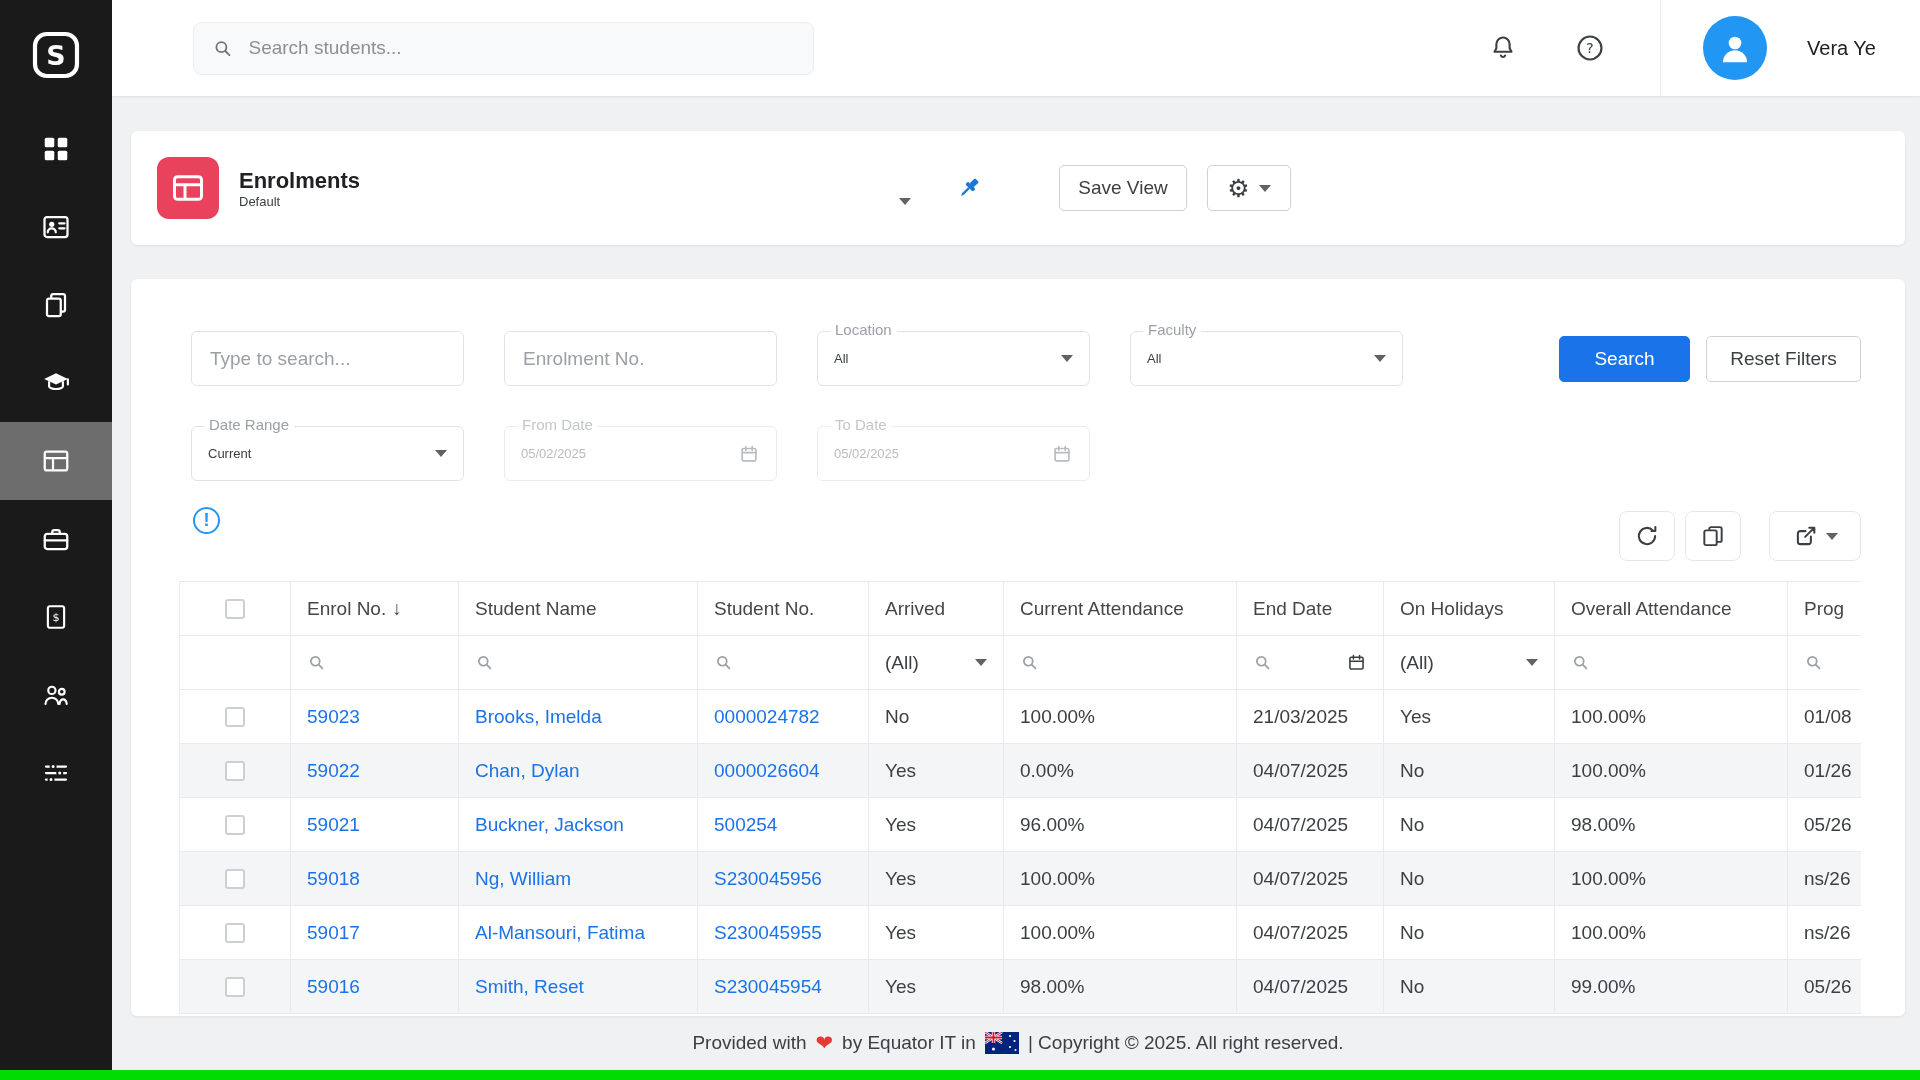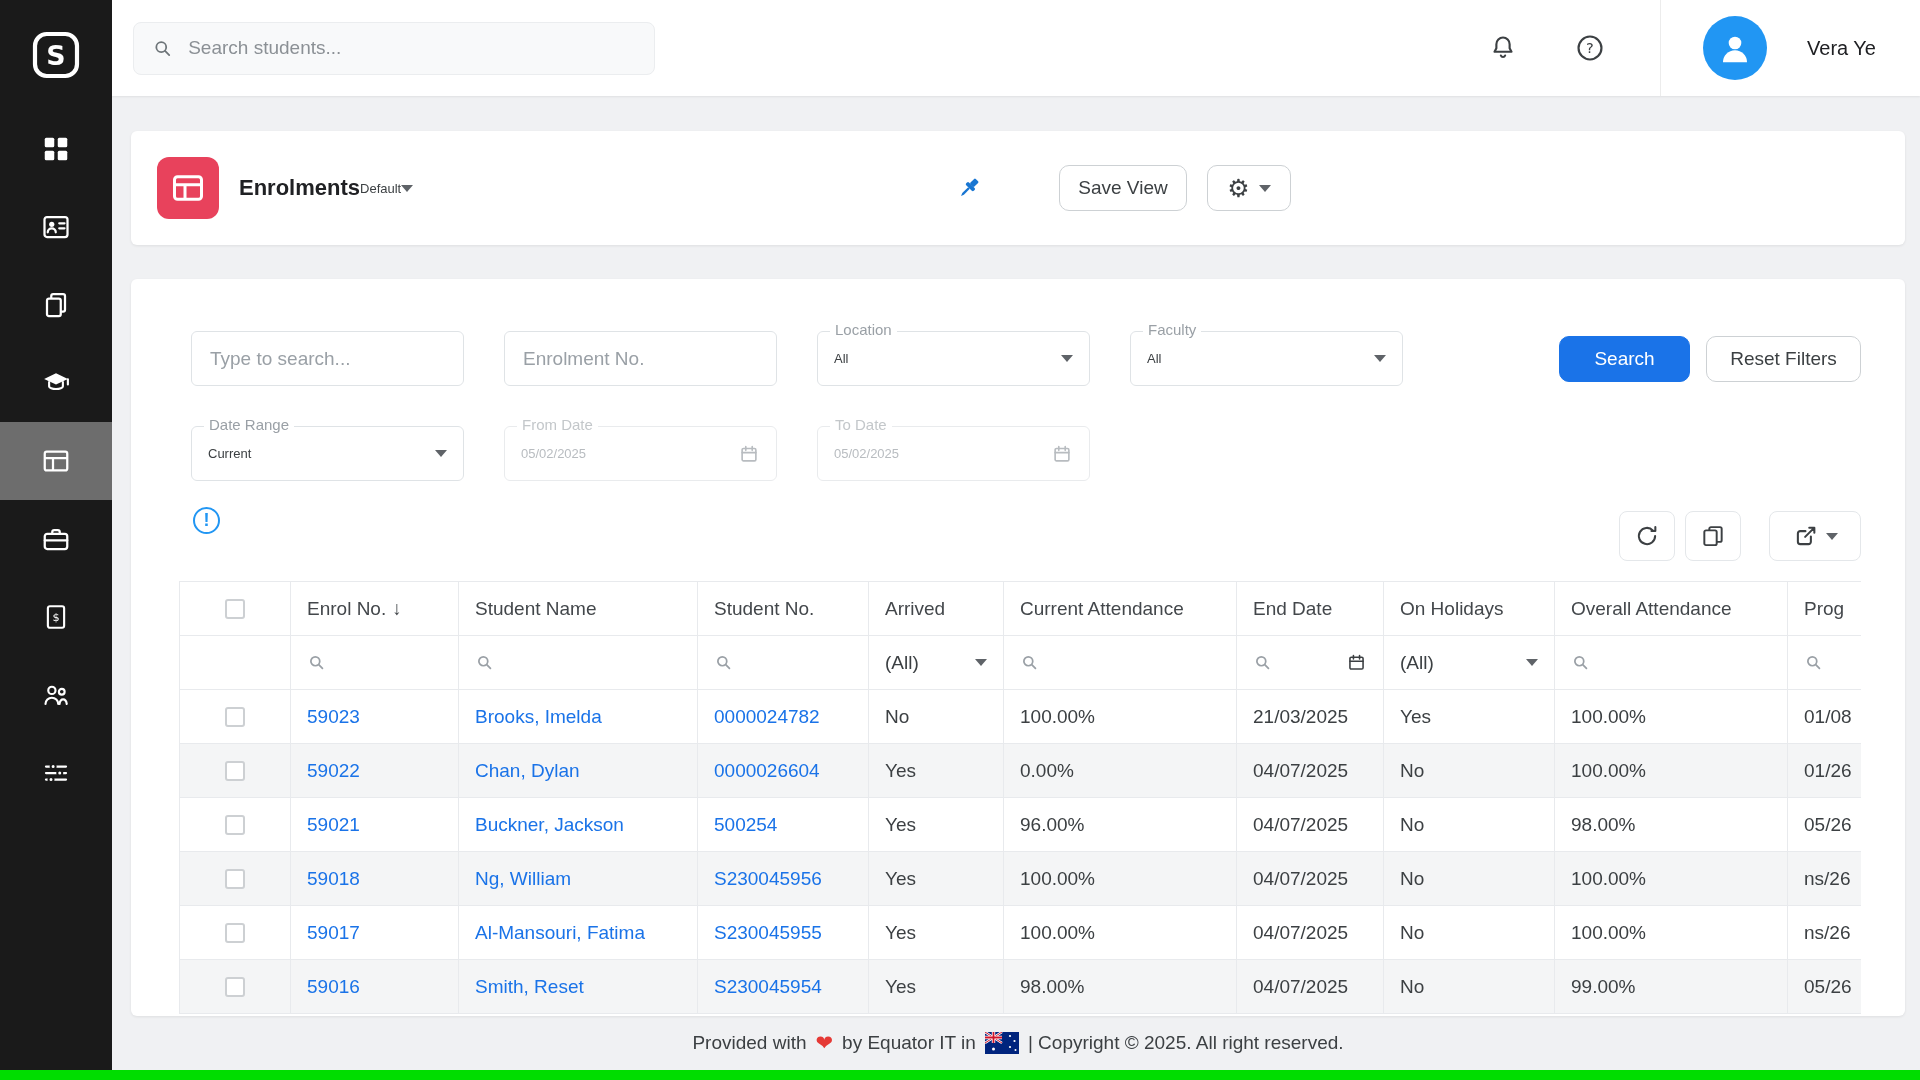--- a/index.html
+++ b/index.html
@@ -8,21 +8,21 @@
 
   
   #sidebar{position:absolute;left:0;top:0;width:112px;height:1070px;background:#1a1a1a;z-index:6}
   .logo-wrap{height:110px;display:flex;align-items:center;justify-content:center}
   .nav-item{height:78px;display:flex;align-items:center;justify-content:center;cursor:pointer}
   .nav-item.active{background:#6d6d6d}
 
   
   #topbar{position:absolute;left:112px;top:0;width:1808px;height:96px;background:#fff;
           display:flex;align-items:center;box-shadow:0 1px 2px rgba(0,0,0,.07);z-index:3}
-  .search-box{margin-left:21px;width:522px;height:53px;background:#f8f9fa;border:1px solid #ebedef;
+  .search-box{margin-left:81px;width:621px;height:53px;background:#f8f9fa;border:1px solid #ebedef;
               border-radius:8px;display:flex;align-items:center;padding:0 18px;gap:13px;box-sizing:border-box}
   .search-box input{border:none;background:transparent;outline:none;font-size:19px;color:#3c4043;
                     width:100%;font-family:inherit}
   .search-box input::placeholder{color:#8b9095}
   .topbar-right{margin-left:auto;display:flex;align-items:center;height:100%}
   .icon-btn{background:none;border:none;padding:0;cursor:pointer;display:flex;align-items:center;justify-content:center}
   .tb-gap{margin-left:56px}
   .v-divider{width:1px;height:96px;background:#ececec;margin-left:54px}
   .avatar{width:64px;height:64px;border-radius:50%;background:#2196f3;display:flex;align-items:center;
           justify-content:center;margin-left:42px;cursor:pointer;overflow:hidden}
@@ -30,27 +30,27 @@
 
   
   #main{position:absolute;left:112px;top:96px;width:1808px;height:974px;background:#f0f1f3;
         padding:35px 15px 0 19px;box-sizing:border-box}
   .card{background:#fff;border-radius:6px;box-shadow:0 1px 3px rgba(0,0,0,.08)}
 
   
   #view-card{height:114px;display:flex;align-items:center;padding:0 26px;box-sizing:border-box}
   .app-icon{width:62px;height:62px;border-radius:12px;background:#e8425c;display:flex;
             align-items:center;justify-content:center;flex:0 0 auto}
-  .title-block{margin-left:20px;width:672px;display:flex;gap:0}
+  .title-block{margin-left:20px;width:672px;display:flex;flex-direction:column;gap:0}
   .page-title{font-size:22px;font-weight:bold;color:#202124}
   .view-select{display:flex;align-items:center;justify-content:space-between;font-size:13px;color:#3c4043;cursor:pointer}
   .caret{width:0;height:0;border-left:6px solid transparent;border-right:6px solid transparent;
          border-top:7px solid #5f6368;flex:0 0 auto}
   .pin-btn{margin-left:44px}
-  .btn{height:46px;border:1px solid #cdd1d4;border-radius:10px;background:#fff;font-size:19px;color:#3c4043;
+  .btn{height:46px;border:1px solid #cdd1d4;border-radius:5px;background:#fff;font-size:19px;color:#3c4043;
        display:flex;align-items:center;justify-content:center;cursor:pointer;font-family:inherit;box-sizing:border-box}
   #save-view-btn{width:128px;margin-left:76px}
   #gear-btn{width:84px;margin-left:20px;gap:9px}
   .gear-glyph{font-family:"DejaVu Sans",sans-serif;font-size:25px;color:#3c4043;line-height:1}
 
   
   #filter-card{margin-top:34px;height:737px;padding:52px 44px 0 60px;box-sizing:border-box;
                position:relative;overflow:hidden}
   .filter-row{display:flex;gap:40px;align-items:center}
   .filter-row.second{margin-top:40px}

